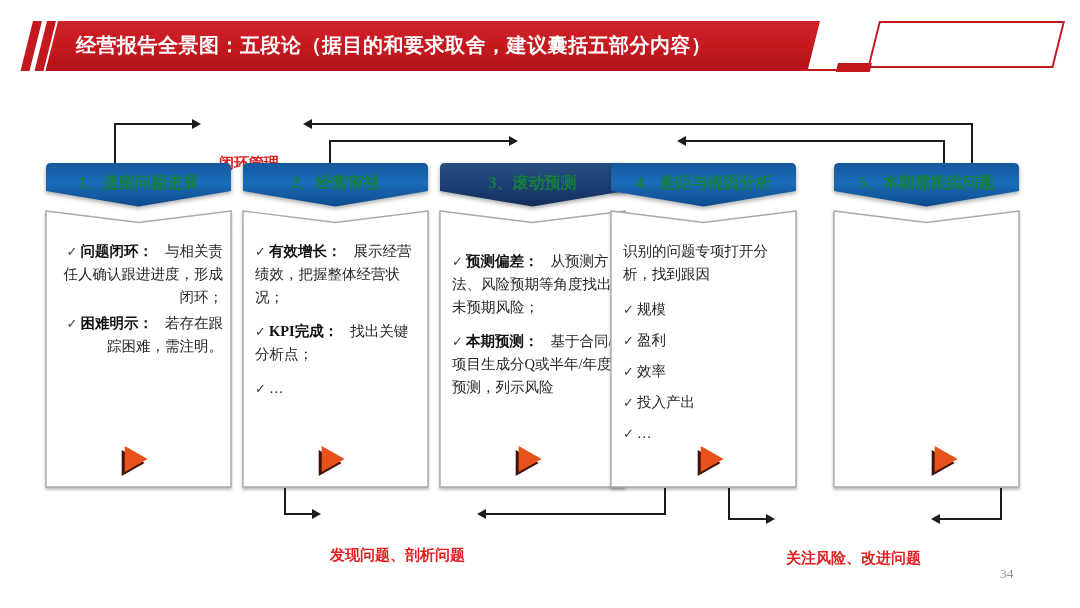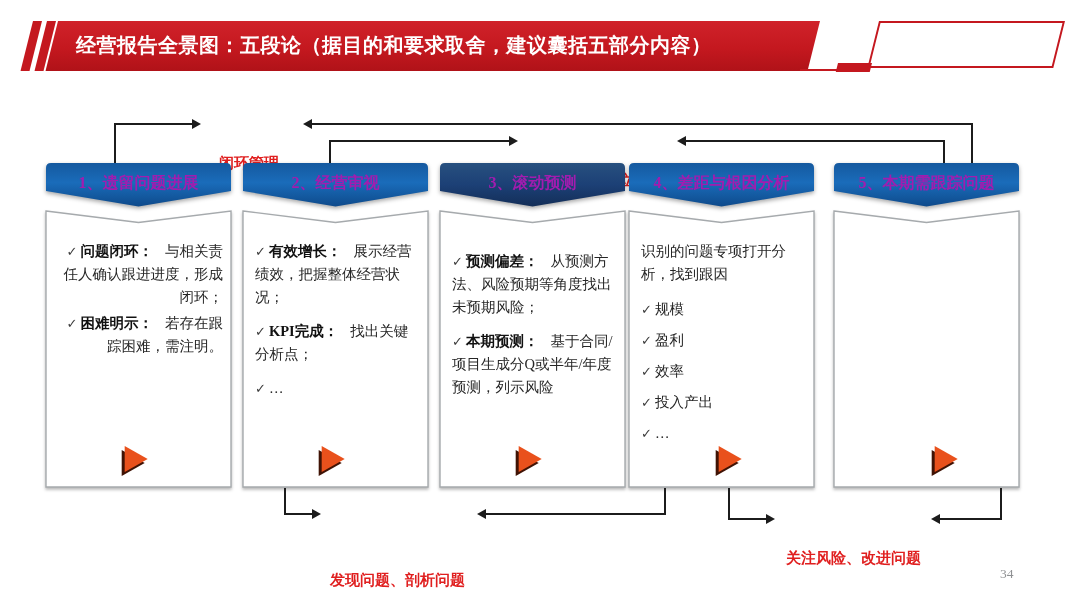--- a/index.html
+++ b/index.html
@@ -23,21 +23,21 @@
   
   .h,.v{position:absolute;background:#1c1c1c;}
   .h{height:2px;} .v{width:2px;}
   .ar{position:absolute;width:0;height:0;border-top:5px solid transparent;border-bottom:5px solid transparent;}
   .ar.r{border-left:9px solid #1c1c1c;}
   .ar.l{border-right:9px solid #1c1c1c;}
   .rlabel{position:absolute;color:#e01f1f;font-weight:bold;font-size:15px;white-space:nowrap;margin-top:40px;}
   
   .col{position:absolute;top:162px;width:187px;height:330px;}
   .banner-svg{position:absolute;left:0;top:0;filter:drop-shadow(0 2px 2px rgba(0,0,0,.35));}
-  .banner-label{position:absolute;left:0;top:11px;width:100%;text-align:center;color:#a21caf;
+  .banner-label{position:absolute;left:0;top:11px;width:100%;text-align:center;color:#15803d;
     font-weight:bold;font-size:16px;white-space:nowrap;}
   .box-svg{position:absolute;left:0;top:44px;filter:drop-shadow(0 2px 1.5px rgba(0,0,0,.28));}
   .content{position:absolute;left:13px;right:9px;top:78px;font-size:14.5px;line-height:23px;}
   .intro{margin:0 0 12px 0;}
   .intro:empty{display:none;}
   .item{margin:0 0 11px 0;}
   .col.c0 .item{margin-bottom:3px;text-align:right;}
   .col.c3 .item{margin-bottom:8px;}
   .chk{color:#3c3c3c;font-size:13px;margin-right:3px;}
   .term{color:#111;margin-right:12px;}
@@ -153,21 +153,21 @@
           <p class="item"><span class="chk">✓</span><b class="term">预测偏差：</b><span class="txt">从预测方法、风险预期等角度找出未预期风险；</span></p>
           <p class="item"><span class="chk">✓</span><b class="term">本期预测：</b><span class="txt">基于合同/项目生成分Q或半年/年度预测，列示风险</span></p>
         </div>
     </div>
     <div class="tri-wrap">
       <div class="tri-shadow"></div>
       <div class="tri-main"></div>
     </div>
   </div>
 
-  <div class="col c3" style="left:628px">
+  <div class="col c3" style="left:610px">
     <svg class="banner-svg" width="187" height="46" viewBox="0 0 187 46">
       <path d="M6,1 H181 Q186,1 186,6 V29 L93.5,44.5 L1,29 V6 Q1,1 6,1 Z" fill="url(#gradBlue)"></path>
     </svg>
     <div class="banner-label">4、差距与根因分析</div>
     <svg class="box-svg" width="187" height="282" viewBox="0 0 187 282">
       <path d="M1,5 L93.5,16.5 L186,5 V281 H1 Z" fill="#ffffff" stroke="#a6aaad" stroke-width="1.4"></path>
     </svg>
     <div class="content">
       <p class="intro">识别的问题专项打开分析，找到跟因</p>
       <div class="items">
@@ -194,21 +194,21 @@
     </svg>
     <div class="tri-wrap">
       <div class="tri-shadow"></div>
       <div class="tri-main"></div>
     </div>
   </div>
 
   <div class="v" style="left:284px;top:488px;height:27px"></div>
   <div class="h" style="left:284px;top:513px;width:28px"></div>
   <div class="ar r" style="left:312px;top:509px"></div>
-  <div class="rlabel" style="left:330px;top:531px">发现问题、剖析问题</div>
+  <div class="rlabel" style="left:330px;top:506px">发现问题、剖析问题</div>
   <div class="ar l" style="left:477px;top:509px"></div>
   <div class="h" style="left:486px;top:513px;width:180px"></div>
   <div class="v" style="left:664px;top:488px;height:27px"></div>
 
   <div class="v" style="left:728px;top:488px;height:32px"></div>
   <div class="h" style="left:728px;top:518px;width:38px"></div>
   <div class="ar r" style="left:766px;top:514px"></div>
   <div class="rlabel" style="left:786px;top:509px">关注风险、改进问题</div>
   <div class="ar l" style="left:931px;top:514px"></div>
   <div class="h" style="left:940px;top:518px;width:62px"></div>

